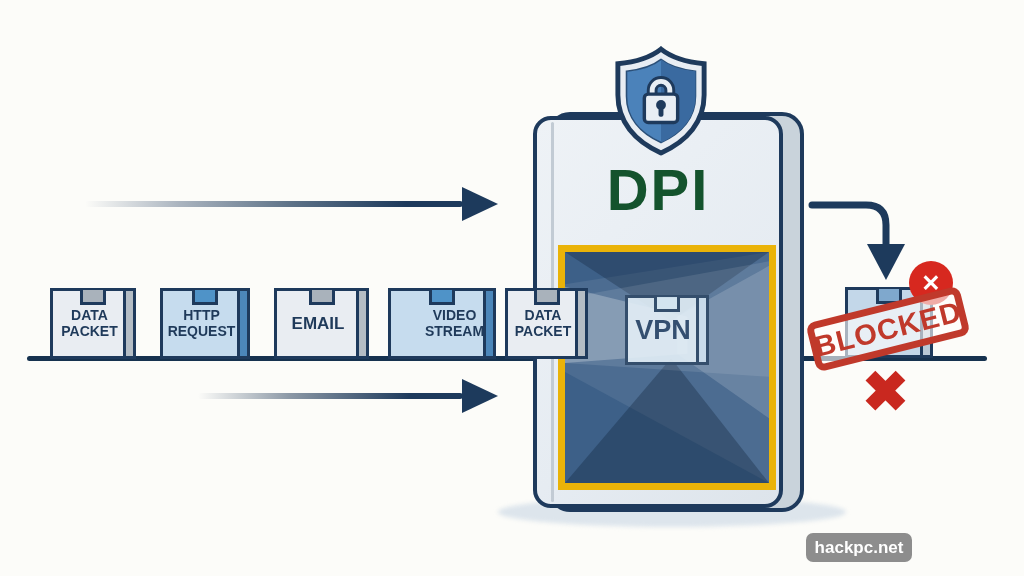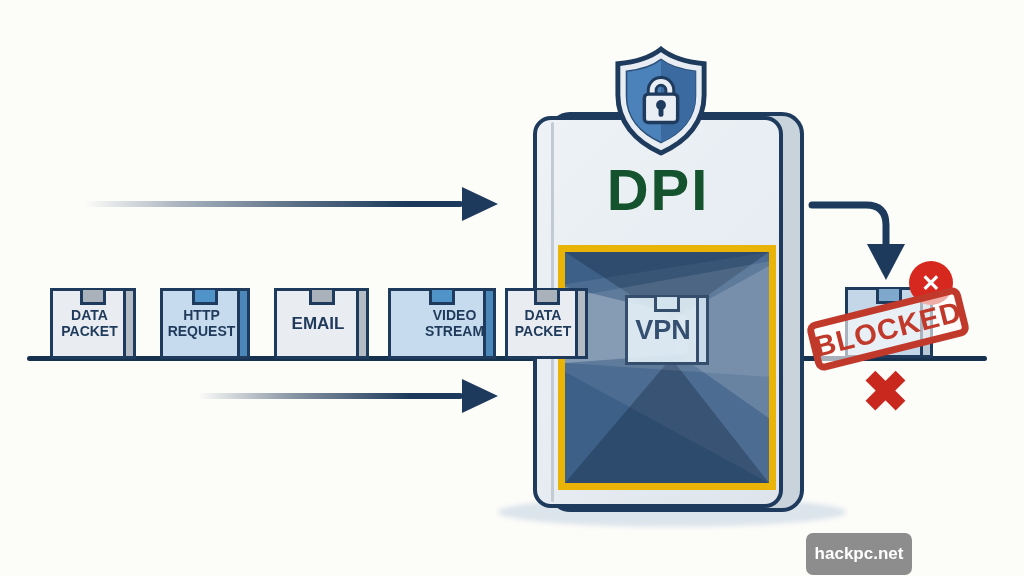--- a/index.html
+++ b/index.html
@@ -54,21 +54,21 @@
   
   .stamp{position:absolute;left:809px;top:304px;width:158px;height:50px;transform:rotate(-14deg);
     border:7px solid #c0392b;border-radius:9px;background:rgba(255,253,251,0.62);box-sizing:border-box;
     display:flex;align-items:center;justify-content:center;font-size:29px;font-weight:800;letter-spacing:1px;color:#c0392b;}
   .badge{position:absolute;left:909px;top:261px;width:44px;height:44px;border-radius:50%;background:#d7281f;
     display:flex;align-items:center;justify-content:center;color:#fff;font-size:23px;font-weight:800;}
   .red-x{position:absolute;left:862px;top:364px;font-size:56px;font-weight:800;color:#c9281f;line-height:1;}
 
   
   .machine-shadow{position:absolute;left:498px;top:497px;width:348px;height:30px;background:#dde5ec;border-radius:50%;filter:blur(2px);}
-  .watermark{position:absolute;left:806px;top:533px;width:106px;height:42px;background:rgba(125,125,125,0.88);border-radius:7px;
+  .watermark{position:absolute;left:806px;top:533px;width:106px;height:29px;background:rgba(125,125,125,0.88);border-radius:7px;
     display:flex;align-items:center;justify-content:center;color:#ffffff;font-weight:bold;font-size:17px;}
   .shield{position:absolute;left:612px;top:46px;}
 </style>
 </head>
 <body>
 
 <div id="canvas">
 
   <div class="machine-shadow"></div>
 

